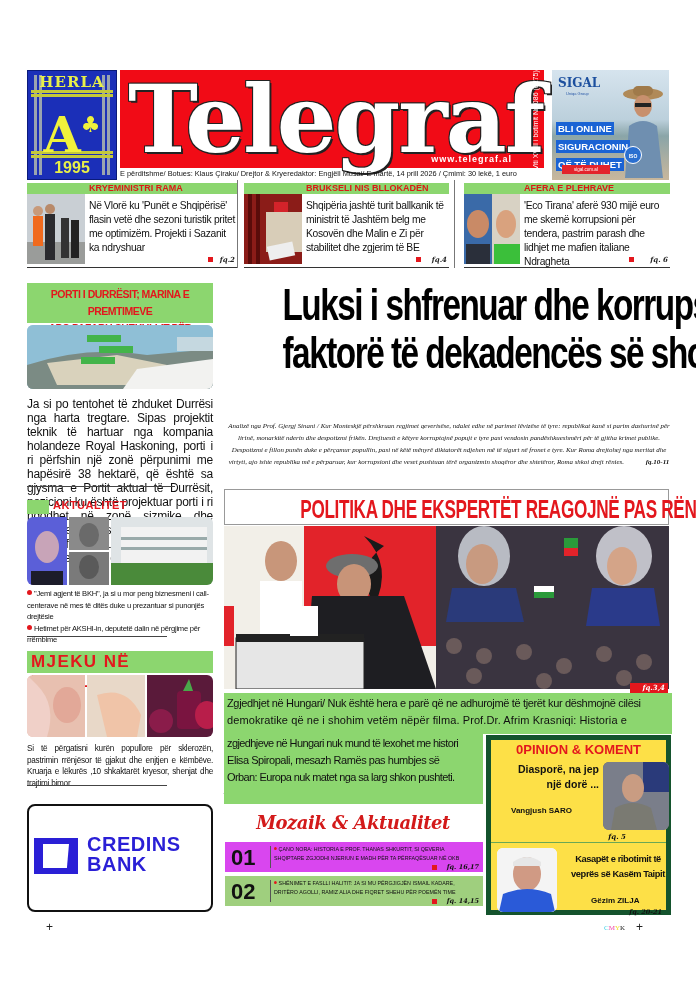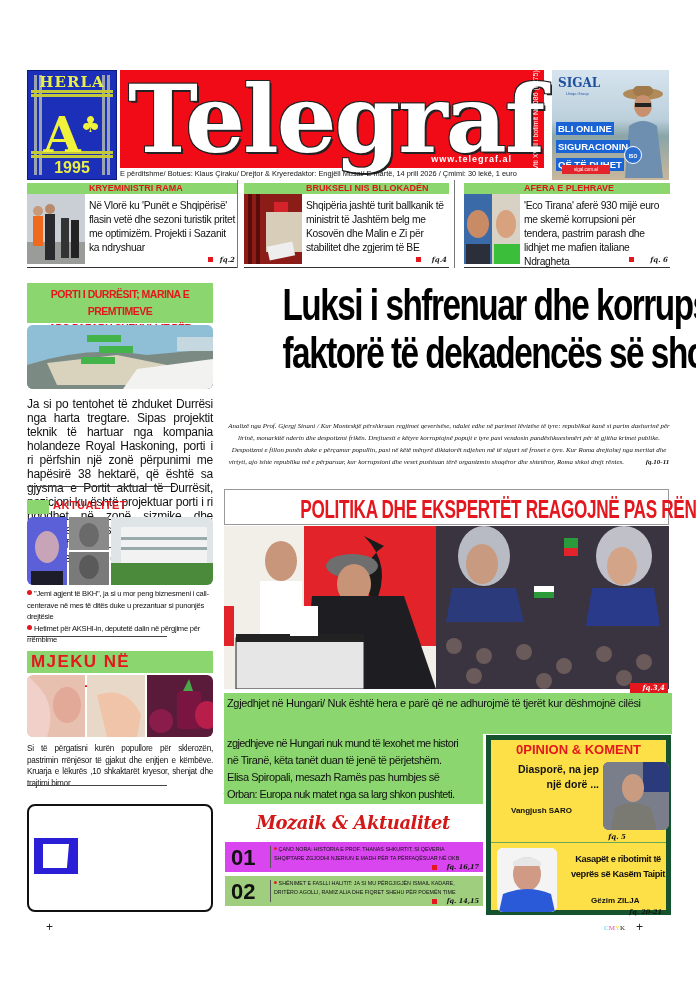--- a/index.html
+++ b/index.html
@@ -264,20 +264,24 @@
   <ellipse cx="134" cy="46" rx="12" ry="12" fill="#8a1c4a"></ellipse>
     <ellipse cx="180" cy="40" rx="12" ry="14" fill="#b81e4a"></ellipse>
   <path d="M156 16 L162 4 L166 16Z" fill="#4aa84a"></path>
 </svg>
 <div id="mjeku-tx" class="abs">Si të përgatisni kurën popullore për sklerozën, pastrimin rrënjësor të gjakut dhe enjtjen e këmbëve. Kruarja e lëkurës ,10 shkaktarët kryesor, shenjat  dhe trajtimi bimor.</div>
 <div class="hr" style="left:27px;top:785px;width:140px"></div>
 <div class="fq-s" style="left:190px;top:785px">fq. 13</div>
 
 <div id="credins" class="abs">
   <div class="sym"></div>
+  <div class="name">
+      <div>CREDINS</div>
+      <div>BANK</div>
+    </div>
 </div>
 
 <div id="headline" class="abs">
   <div>Luksi i shfrenuar dhe korrupsioni,</div>
   <div>faktorë të dekadencës së shoqërive</div>
 </div>
 <div id="deck" class="abs">
   <span>Analizë nga Prof. Gjergj Sinani / Kur Monteskjë përshkruan regjimet qeverisëse, ndalet edhe në parimet lëvizëse të tyre: republikat kanë si parim dashurinë për lirinë, monarkitë nderin dhe despotizmi frikën. Drejtuesit e këtyre korruptojnë popujt e tyre pasi vendosin pandëshkueshmëri për të gjitha krimet publike. Despotizmi e fillon punën duke e përçamur popullin, pasi në këtë mënyrë diktatorët ndjehen më të sigurt në fronet e tyre. Kur Roma drejtohej nga meritat dhe virtyti, ajo ishte republika më e përparuar, kur korrupsioni dhe veset pushtuan tërë organizmin shoqëror dhe shtetëror, Roma shkoi drejt rënies.</span>
   <span style="font-style:italic;font-weight:bold;margin-left:20px;font-size:7px">fq.10-11</span>
 </div>
@@ -318,24 +322,24 @@
   <path d="M368 62 L430 62 L436 100 L362 100Z" fill="#2a3a8a"></path>
   <rect x="340" y="12" width="14" height="10" fill="#2a9a3a"></rect>
     <rect x="340" y="22" width="14" height="8" fill="#e2232a"></rect>
   <rect x="310" y="60" width="20" height="6" fill="#fff"></rect>
     <rect x="310" y="66" width="20" height="6" fill="#2a9a3a"></rect>
 </svg>
 <div id="orban-fq" class="abs">fq.3,4</div>
 
 <div id="orban-tx1" class="abs">
   <div>Zgjedhjet në Hungari/ Nuk është hera e parë që ne adhurojmë të tjerët kur dëshmojnë cilësi</div>
+  <div style="letter-spacing:0.1px">demokratike që ne i shohim vetëm nëpër filma. Prof.Dr. Afrim Krasniqi: Historia e</div>
 </div>
 <div id="orban-tx2" class="abs">
   <div style="letter-spacing:-0.6px">zgjedhjeve në Hungari nuk mund të lexohet me histori</div>
-  <div>në Tiranë, këta tanët duan të jenë të përjetshëm.</div>
   <div>Elisa Spiropali, mesazh Ramës pas humbjes së</div>
   <div style="letter-spacing:-0.6px">Orban: Europa nuk matet nga sa larg shkon pushteti.</div>
 </div>
 
 <div id="opinion" class="abs">
   <div class="t">0PINION &amp; KOMENT</div>
   <div class="a1">Diasporë, na jep një dorë ...</div>
   <div class="n1">Vangjush SARO</div>
   <svg class="p1" viewBox="0 0 66 68">
     <rect width="66" height="68" fill="#7a7e8a"></rect>

